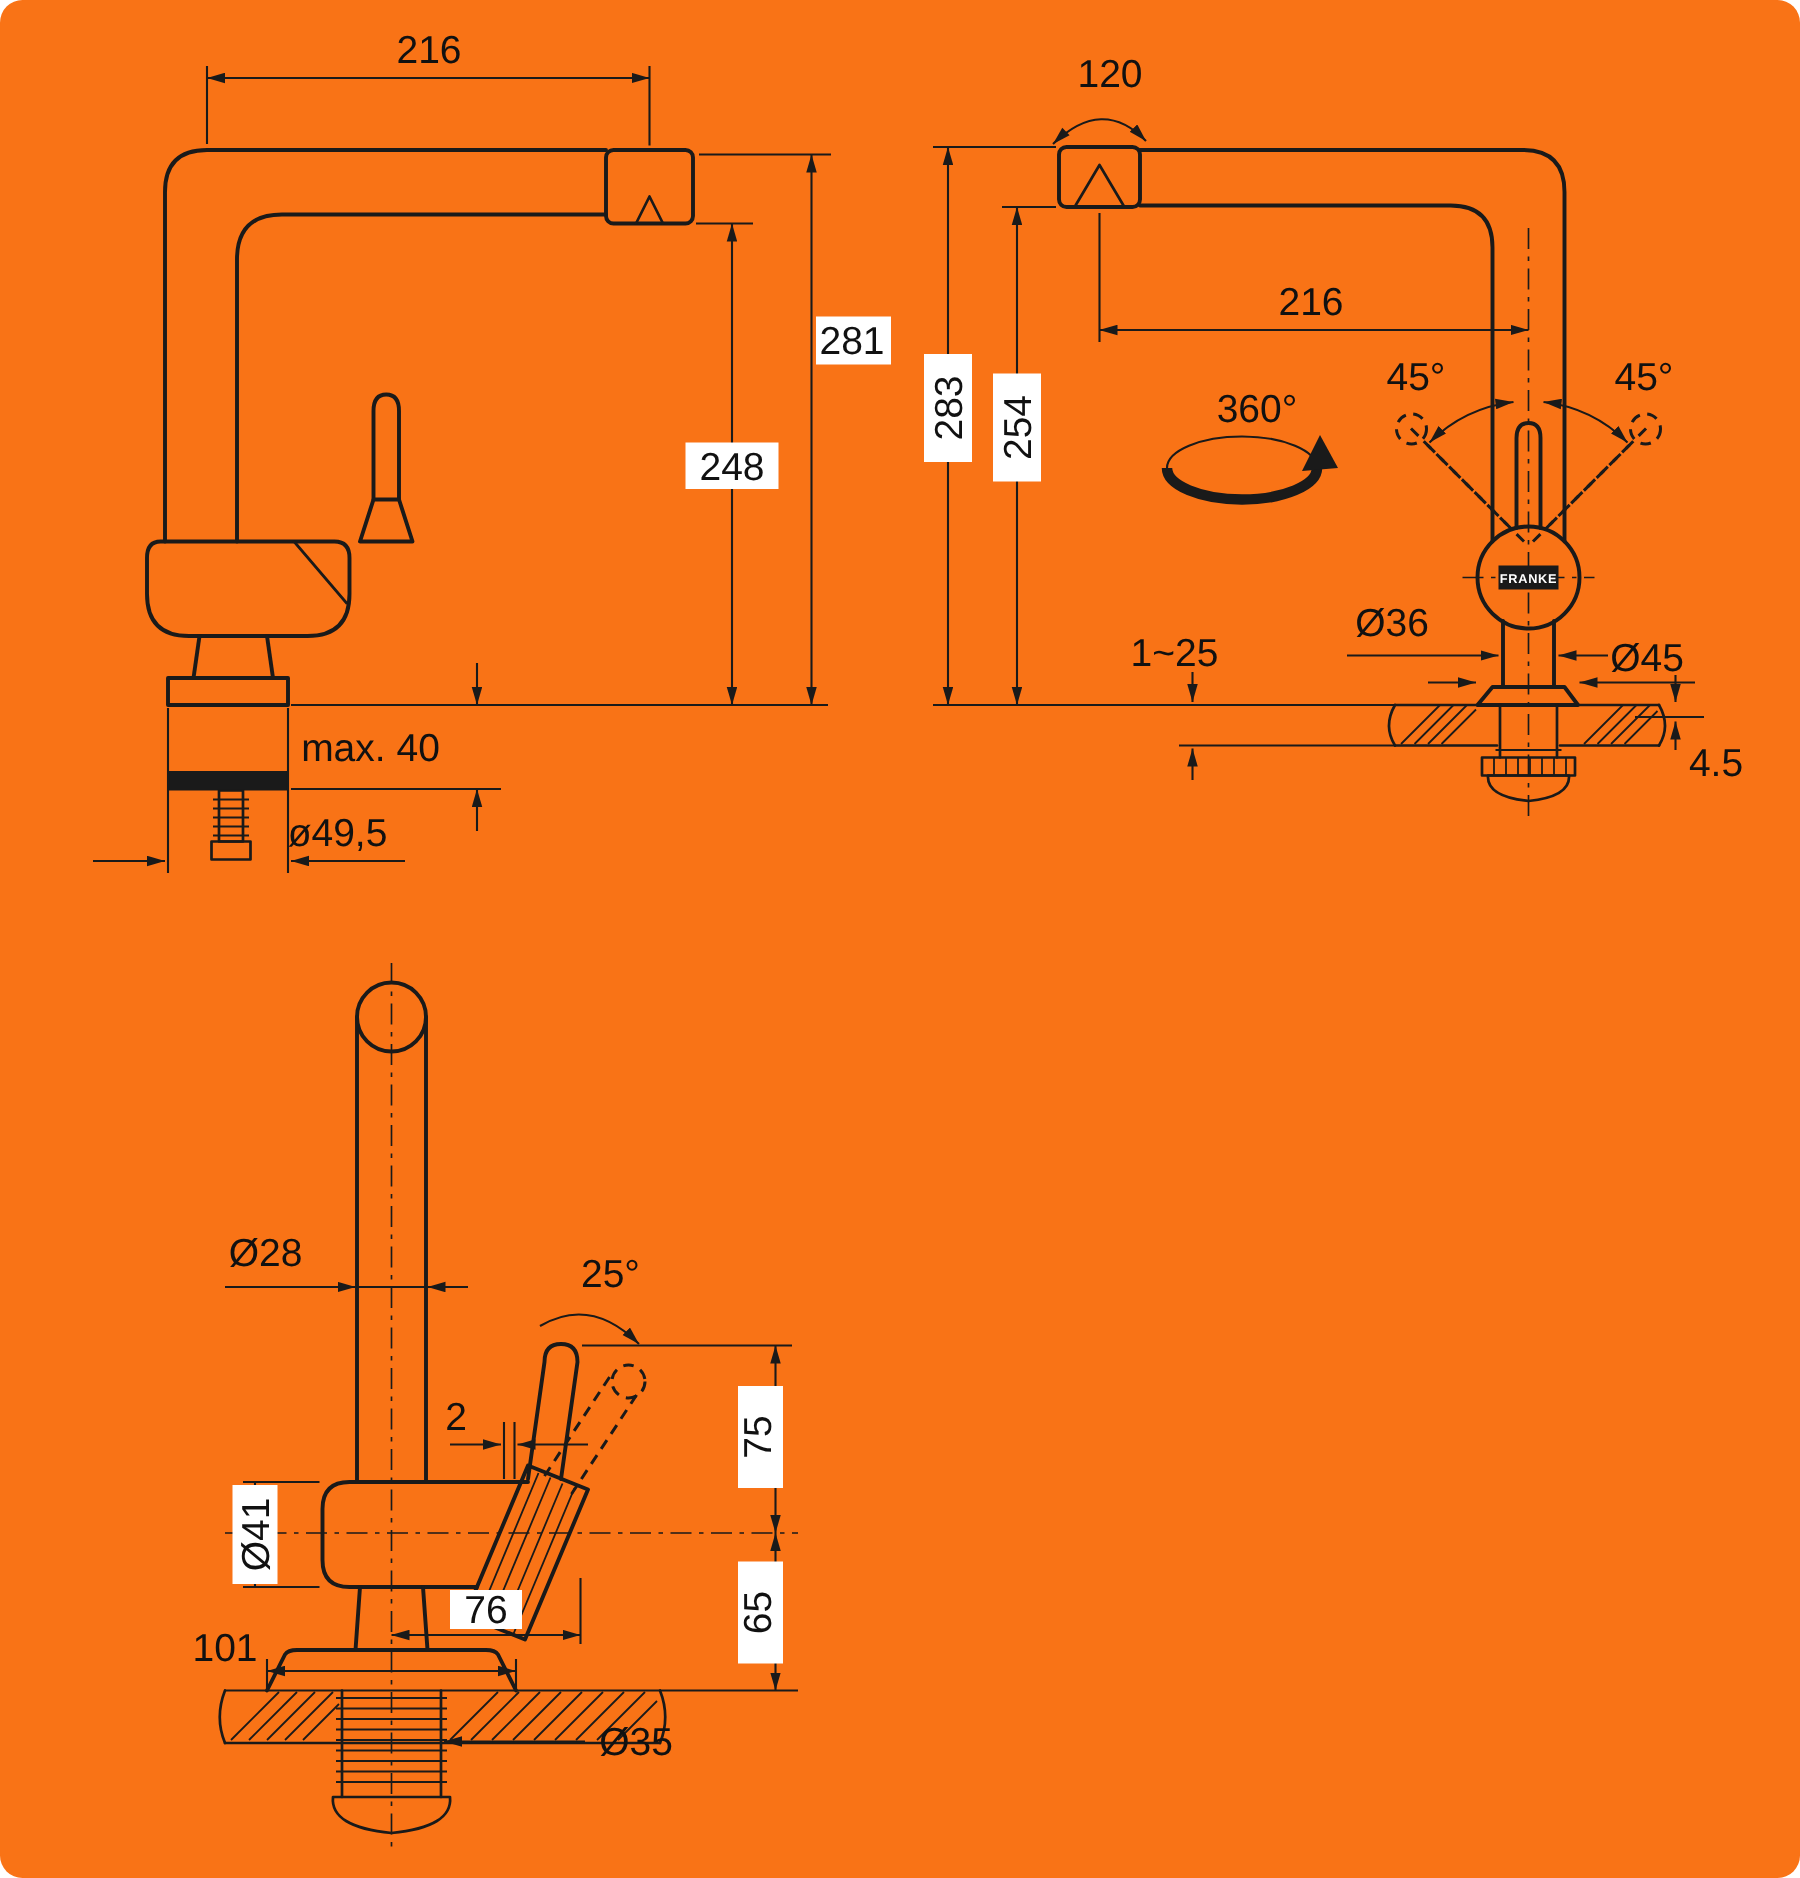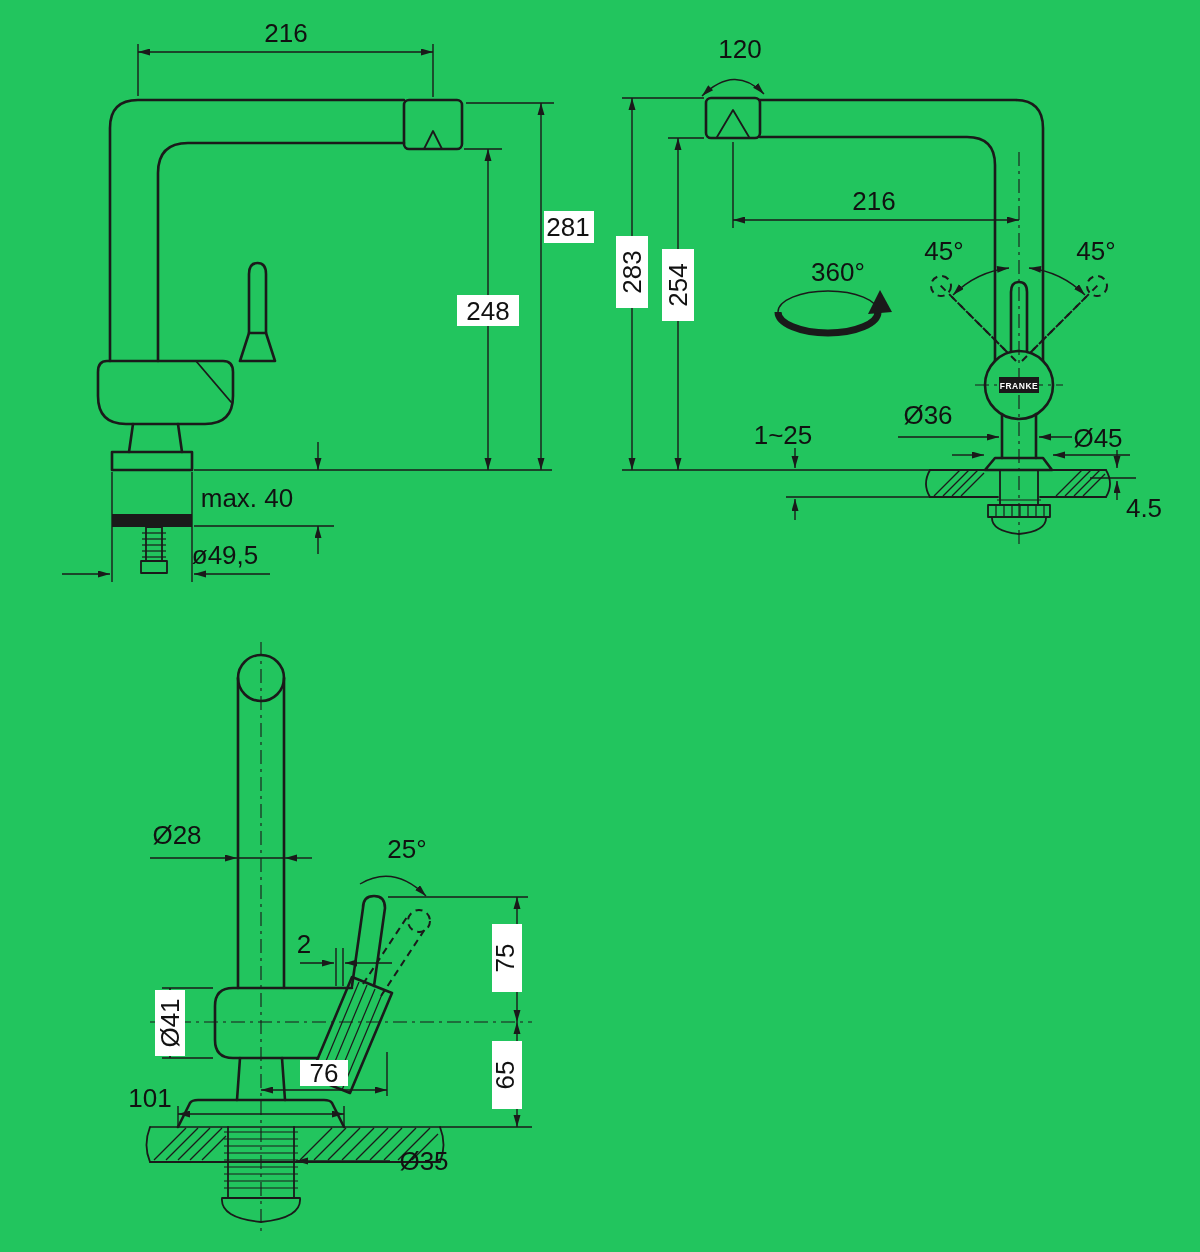--- a/index.html
+++ b/index.html
@@ -1,16 +1,16 @@
 <!DOCTYPE html>
 <html><head>
 <meta charset="utf-8">
 <style>
   html,body { margin:0; padding:0; background:#ffffff; }
-  .page { width:1200px; height:1252px; background:#22c55e; position:relative; }
+  .page { width:1200px; height:1252px; background:#f97316; position:relative;border-radius:15px; }
   svg { display:block; }
   .ol    { fill:none; stroke:#1a1a1a; stroke-width:2.6; stroke-linecap:round; stroke-linejoin:round; }
   .ol2   { fill:none; stroke:#1a1a1a; stroke-width:1.8; stroke-linecap:round; stroke-linejoin:round; }
   .dim   { fill:none; stroke:#1a1a1a; stroke-width:1.4; }
   .cl    { fill:none; stroke:#1a1a1a; stroke-width:1.1; stroke-dasharray:14 5 3 5; }
   .dash  { fill:none; stroke:#1a1a1a; stroke-width:2; stroke-dasharray:7 5; }
   .hatch { stroke:#1a1a1a; stroke-width:1.2; }
   .fillk { fill:#1a1a1a; stroke:none; }
   .bg    { fill:#ffffff; stroke:none; }
   .lbl   { font-family:"Liberation Sans", sans-serif; font-size:26px; fill:#111; text-anchor:middle; }

